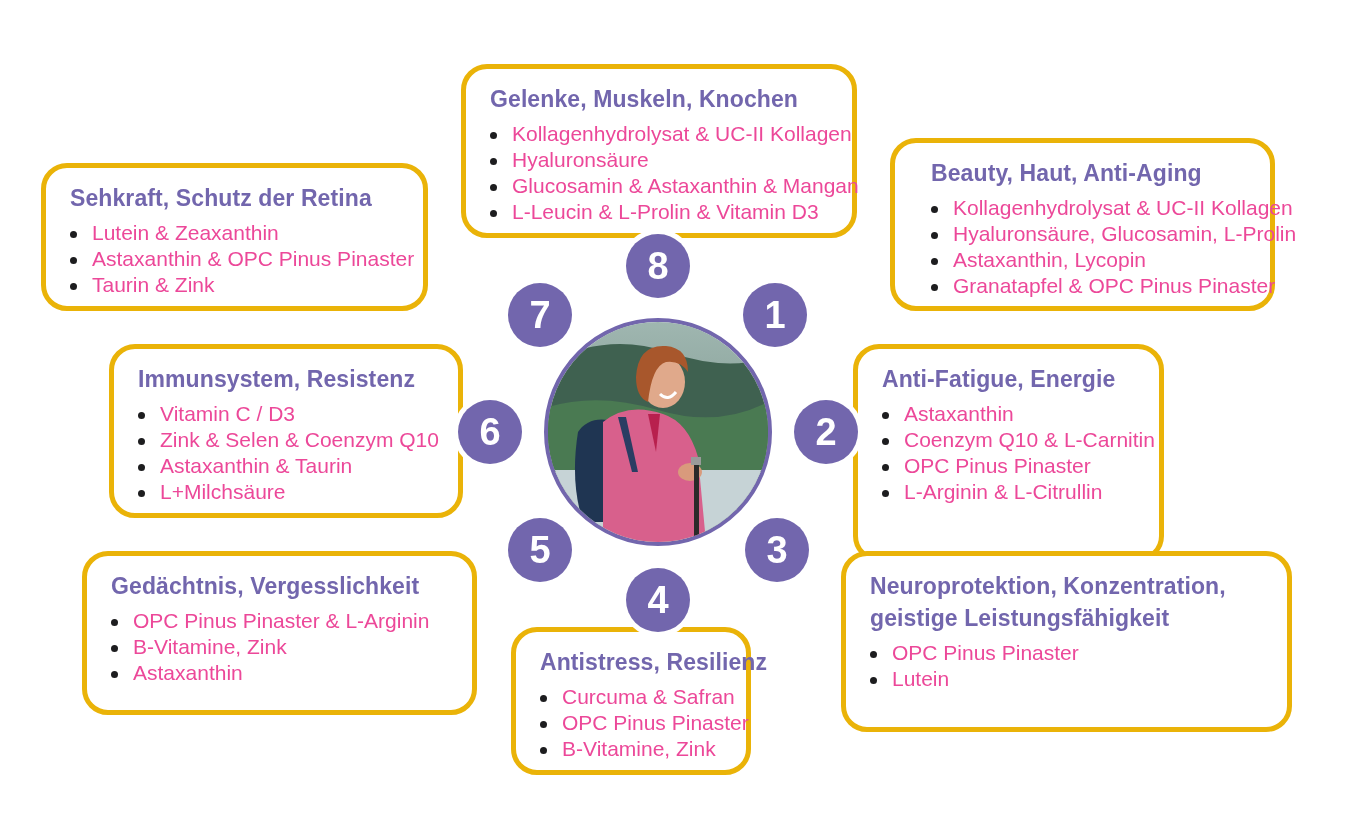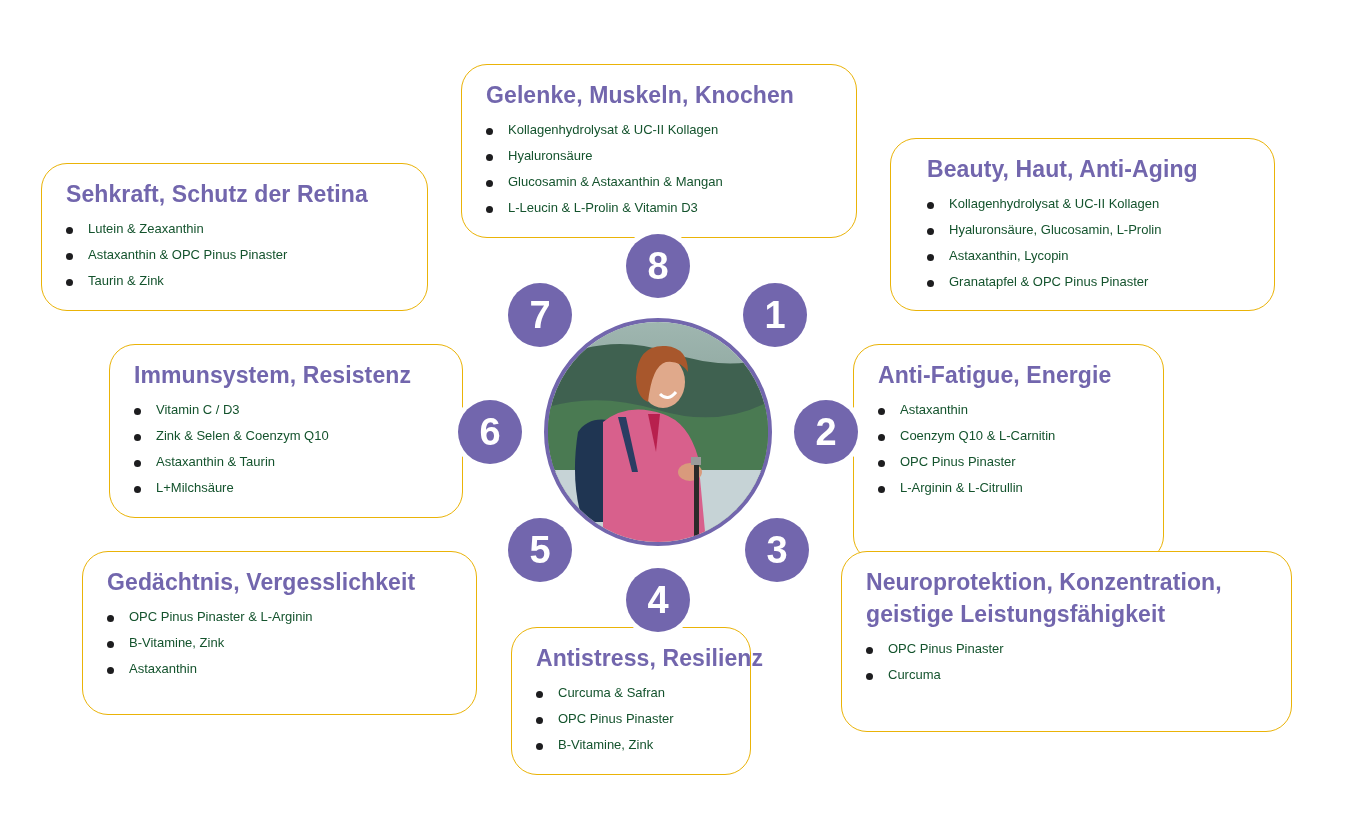--- a/index.html
+++ b/index.html
@@ -3,43 +3,43 @@
   <meta charset="utf-8">
   <style>
     html, body { margin: 0; padding: 0; background: #ffffff; }
     body {
       width: 1351px; height: 830px; position: relative; overflow: hidden;
       font-family: "Liberation Sans", "DejaVu Sans", sans-serif;
     }
     .box {
       position: absolute;
       box-sizing: border-box;
-      border: 1px solid #eab308;
+      border: 5px solid #eab308;
       border-radius: 26px;
       background: #ffffff;
       padding: 14px 20px 10px 24px;
     }
     .box-title {
       color: #7266ad;
       font-weight: bold;
       font-size: 23px;
       line-height: 32px;
       margin: 0 0 6px 0;
       white-space: nowrap;
       letter-spacing: 0.1px;
     }
     .box-list {
       list-style: none;
       margin: 0; padding: 0;
     }
     .box-list li {
       position: relative;
-      font-size: 13px;
+      font-size: 21px;
       line-height: 26px;
-      color: #14532d;
+      color: #ec4899;
       padding-left: 22px;
       white-space: nowrap;
     }
     .box-list li::before {
       content: "";
       position: absolute;
       left: 0; top: 11px;
       width: 7px; height: 7px;
       border-radius: 50%;
       background: #1d1d1f;
@@ -138,21 +138,21 @@
     <li>OPC Pinus Pinaster</li>
     <li>B-Vitamine, Zink</li>
   </ul>
 </div>
 
 <div class="box" style="left:841px; top:551px; width:451px; height:181px; padding-left:24px;">
   <div class="box-title" style="margin:0;">Neuroprotektion, Konzentration,</div>
   <div class="box-title">geistige Leistungsfähigkeit</div>
   <ul class="box-list">
     <li>OPC Pinus Pinaster</li>
-    <li>Curcuma</li>
+    <li>Lutein</li>
   </ul>
 </div>
 
 <div class="photo">
   <svg viewBox="0 0 220 220" preserveAspectRatio="none">
     <defs>
       <linearGradient id="sky" x1="0" y1="0" x2="0" y2="1">
         <stop offset="0" stop-color="#9fb6b0"></stop>
         <stop offset="1" stop-color="#6e8a7e"></stop>
       </linearGradient>

